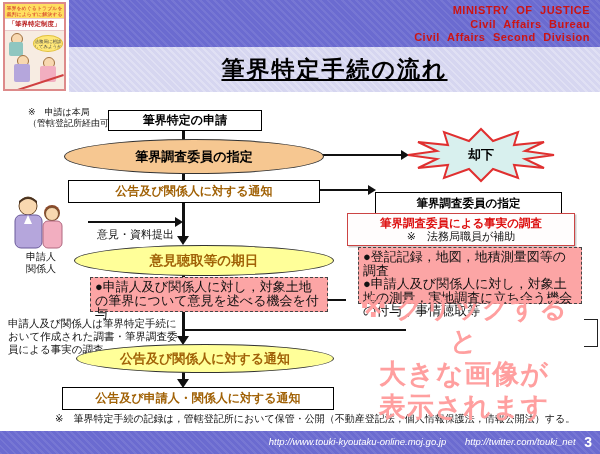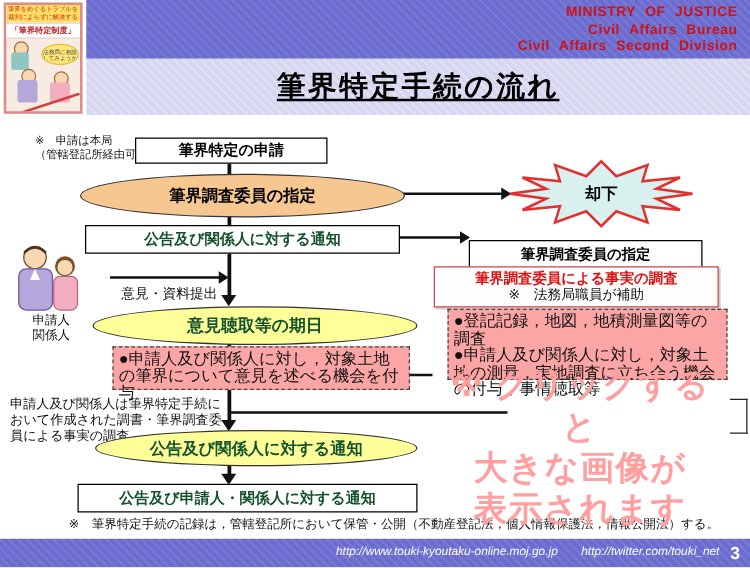--- a/index.html
+++ b/index.html
@@ -41,21 +41,21 @@
   .hline{position:absolute;background:#111;}
   .ah-down{position:absolute;width:0;height:0;border-left:6px solid transparent;
        border-right:6px solid transparent;border-top:9px solid #111;}
   .ah-right{position:absolute;width:0;height:0;border-top:5px solid transparent;
        border-bottom:5px solid transparent;border-left:8px solid #111;}
   .ah-left{position:absolute;width:0;height:0;border-top:5px solid transparent;
        border-bottom:5px solid transparent;border-right:8px solid #111;}
   .dashed{position:absolute;background:#fca5a5;border:1.4px dashed #444;font-size:13px;
        line-height:13.5px;padding:2px 4px;white-space:pre-line;color:#111;}
   .note{position:absolute;color:#111;white-space:pre-line;}
-  .redtext{color:#14532d;text-align:right;}
+  .redtext{color:#a16207;text-align:right;}
 
   .burst-wrap{position:absolute;left:406px;top:127px;width:150px;height:56px;}
   .burst-label{position:absolute;inset:0;display:flex;align-items:center;justify-content:center;
        font-weight:bold;font-size:13px;color:#000;}
 
   .inv-box{position:absolute;left:347px;top:213px;width:226px;height:31px;background:#fffdfd;
        border:1.5px solid #cc4444;box-shadow:1.5px 1.5px 0 rgba(140,140,140,.45);
        display:flex;flex-direction:column;align-items:center;justify-content:center;}
   .inv-title{font-size:11.5px;font-weight:bold;color:#dd1111;line-height:14px;}
   .inv-sub{font-size:11px;color:#111;line-height:13px;}

